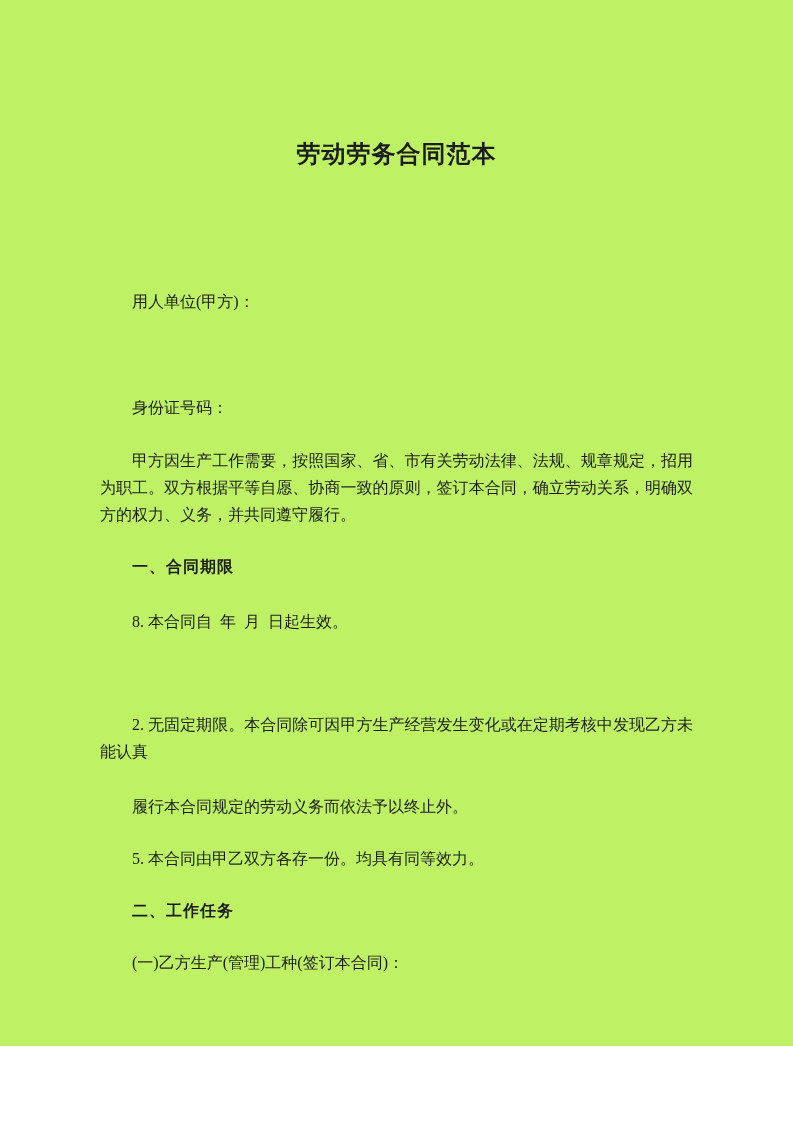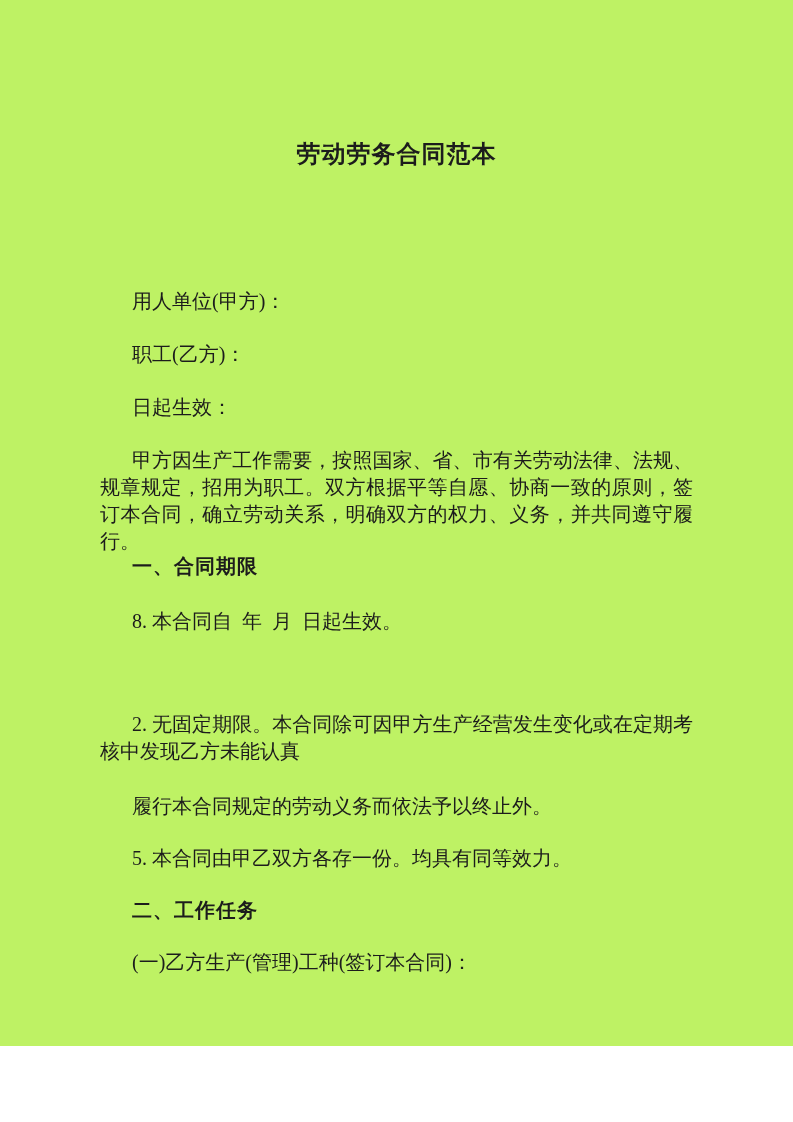--- a/index.html
+++ b/index.html
@@ -28,21 +28,21 @@
     font-weight: bold;
     line-height: 32px;
     letter-spacing: 1px;
     white-space: pre-wrap;
   }
   .para {
     position: absolute;
     left: 100px;
     width: 593px;
     margin: 0;
-    font-size: 20px;
+    font-size: 16px;
     line-height: 27px;
     text-align: justify;
     text-indent: 32px;
     white-space: pre-wrap;
     word-break: break-all;
   }
   .para.heading {
     font-weight: bold;
     letter-spacing: 1px;
   }
@@ -70,23 +70,22 @@
 </style>
 </head>
 <body>
 
 <div class="page">
 
   <h1 class="doc-title">劳动劳务合同范本</h1>
 
   <p class="para p0">用人单位(甲方)：</p>
 
-  <p class="para p1">职工(乙方)：</p>
 
-  <p class="para p2">日起生效：</p>
+  <p class="para p2">身份证号码：</p>
 
   <p class="para heading p4">一、合同期限</p>
 
   <p class="para p3">甲方因生产工作需要，按照国家、省、市有关劳动法律、法规、规章规定，招用为职工。双方根据平等自愿、协商一致的原则，签订本合同，确立劳动关系，明确双方的权力、义务，并共同遵守履行。</p>
 
   <p class="para p5">8. 本合同自  年  月  日起生效。</p>
 
 
   <p class="para p7">2. 无固定期限。本合同除可因甲方生产经营发生变化或在定期考核中发现乙方未能认真</p>
 

